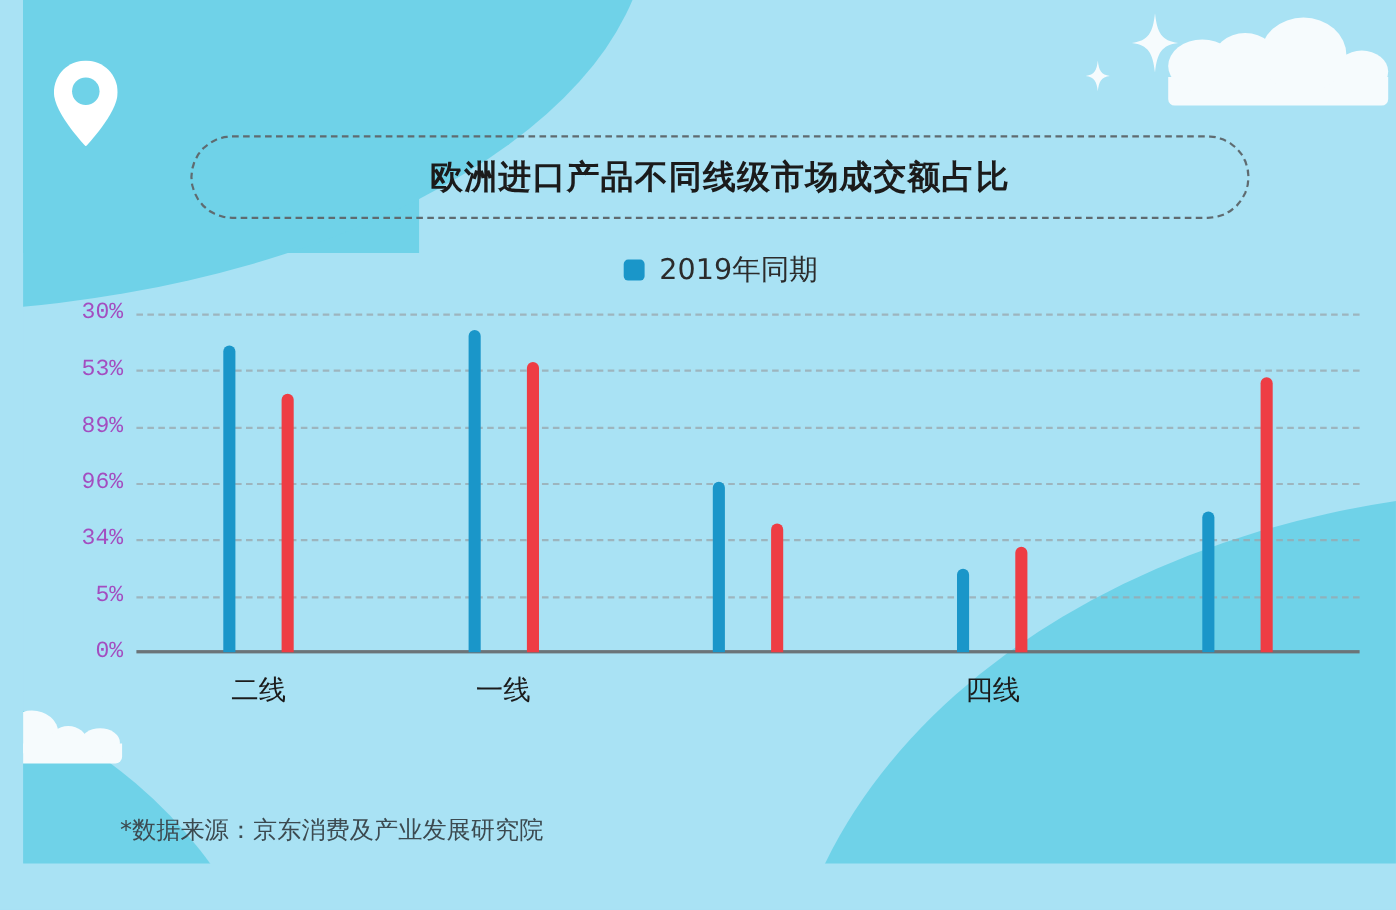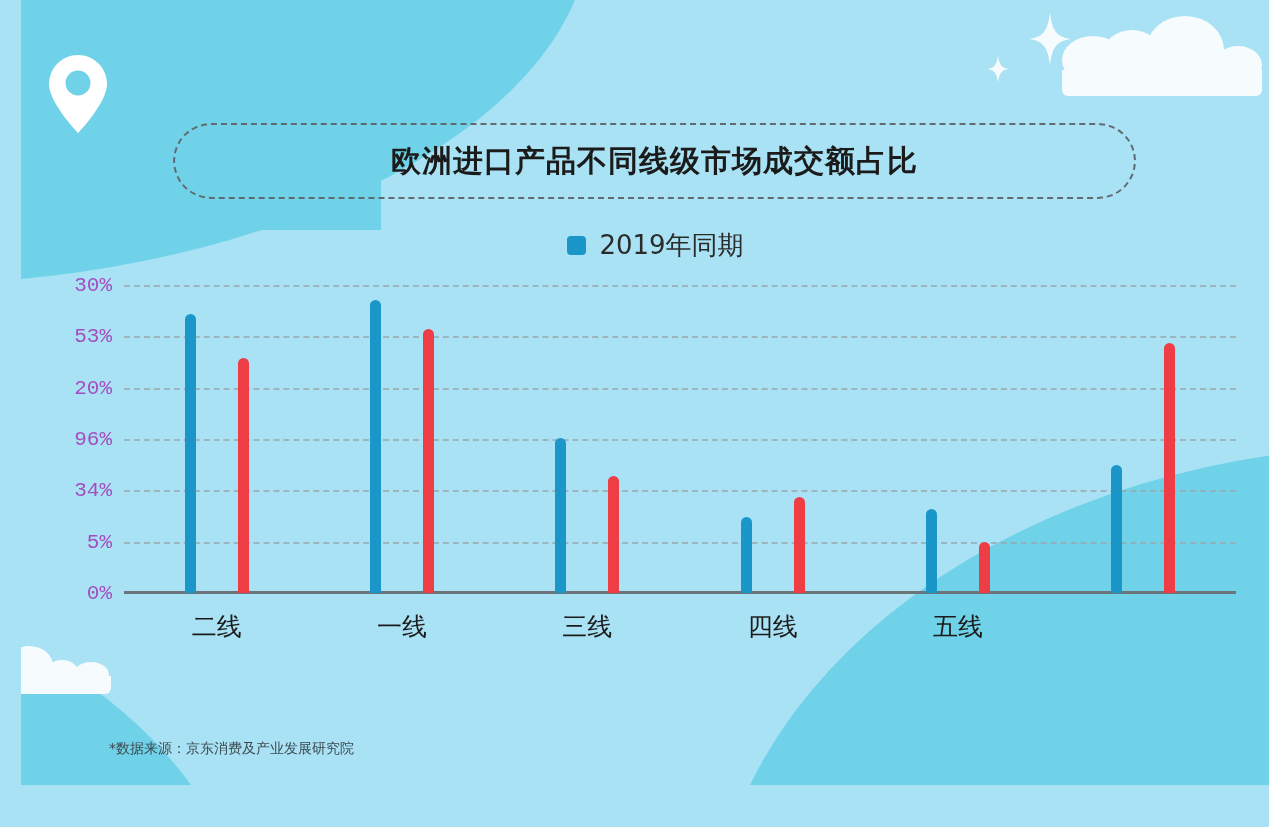--- a/index.html
+++ b/index.html
@@ -219,21 +219,21 @@
     font-size: 25px;
     color: #1b1b1b;
     font-family: "DejaVu Sans", "Liberation Sans", sans-serif;
   }
 
   
   .footnote {
     position: absolute;
     left: 88px;
     top: 740px;
-    font-size: 14px;
+    font-size: 22px;
     color: #3c4a50;
     font-family: "DejaVu Sans", "Liberation Sans", sans-serif;
   }
 </style>
 </head>
 <body>
 
 <div id="poster">
 
   <div class="deco bg-top-left-2"></div>
@@ -283,21 +283,21 @@
         <div class="gridline" style="top: 0%; visibility: visible;"></div>
         <div class="gridline" style="top: 0%; border-top: none;">
           <span class="ytick">30%</span>
         </div>
         <div class="gridline" style="top: 16.6667%; visibility: visible;"></div>
         <div class="gridline" style="top: 16.6667%; border-top: none;">
           <span class="ytick">53%</span>
         </div>
         <div class="gridline" style="top: 33.3333%; visibility: visible;"></div>
         <div class="gridline" style="top: 33.3333%; border-top: none;">
-          <span class="ytick">20%</span>
+          <span class="ytick">89%</span>
         </div>
         <div class="gridline" style="top: 50%; visibility: visible;"></div>
         <div class="gridline" style="top: 50%; border-top: none;">
           <span class="ytick">96%</span>
         </div>
         <div class="gridline" style="top: 66.6667%; visibility: visible;"></div>
         <div class="gridline" style="top: 66.6667%; border-top: none;">
           <span class="ytick">34%</span>
         </div>
         <div class="gridline" style="top: 83.3333%; visibility: visible;"></div>
@@ -322,38 +322,30 @@
             <div class="bar" title="2019年同期 一线: 28.5%" style="height: 95%; background: rgb(26, 150, 201);"></div>
             <div class="bar" title="2023年1-10月 一线: 25.7%" style="height: 85.6667%; background: rgb(238, 61, 68);"></div>
           </div>
           <div class="xlabel">一线</div>
         </div>
         <div class="group">
           <div class="bars">
             <div class="bar" title="2019年同期 三线: 15.1%" style="height: 50.3333%; background: rgb(26, 150, 201);"></div>
             <div class="bar" title="2023年1-10月 三线: 11.4%" style="height: 38%; background: rgb(238, 61, 68);"></div>
           </div>
-          <div class="xlabel">三线</div>
         </div>
         <div class="group">
           <div class="bars">
             <div class="bar" title="2019年同期 四线: 7.4%" style="height: 24.6667%; background: rgb(26, 150, 201);"></div>
             <div class="bar" title="2023年1-10月 四线: 9.4%" style="height: 31.3333%; background: rgb(238, 61, 68);"></div>
           </div>
           <div class="xlabel">四线</div>
         </div>
         <div class="group">
           <div class="bars">
-            <div class="bar" title="2019年同期 五线: 8.2%" style="height: 27.3333%; background: rgb(26, 150, 201);"></div>
-            <div class="bar" title="2023年1-10月 五线: 5%" style="height: 16.6667%; background: rgb(238, 61, 68);"></div>
-          </div>
-          <div class="xlabel">五线</div>
-        </div>
-        <div class="group">
-          <div class="bars">
             <div class="bar" title="2019年同期 县域农村: 12.5%" style="height: 41.6667%; background: rgb(26, 150, 201);"></div>
             <div class="bar" title="2023年1-10月 县域农村: 24.4%" style="height: 81.3333%; background: rgb(238, 61, 68);"></div>
           </div>
         </div>
       </div>
   </div>
 
   <div class="footnote">*数据来源：京东消费及产业发展研究院</div>
 
 </div>

